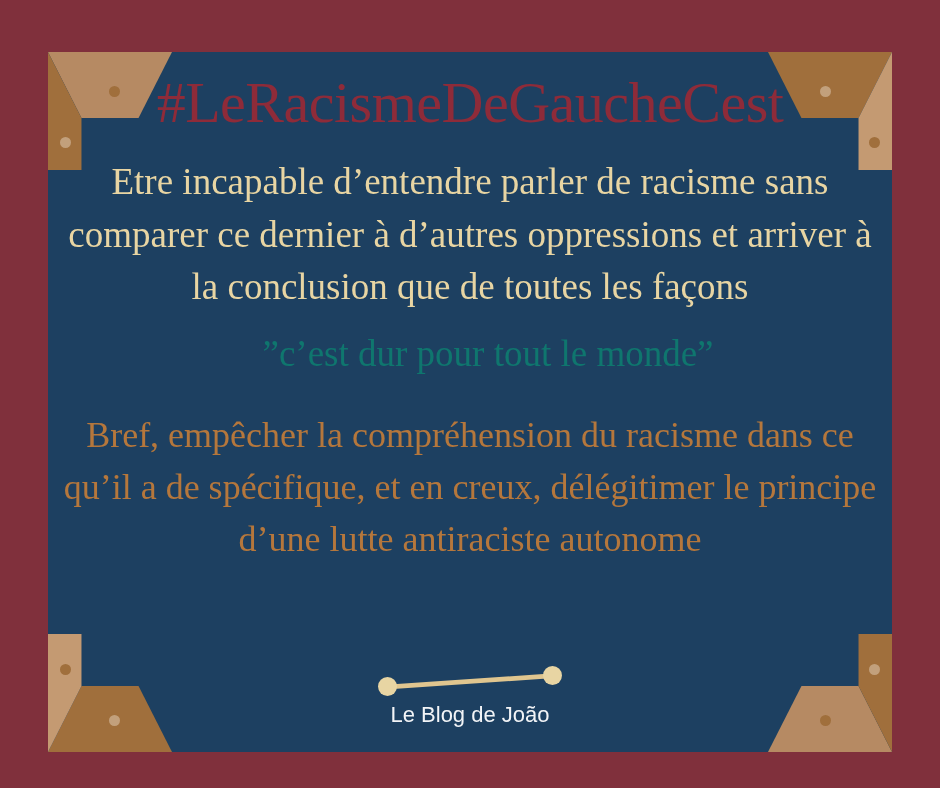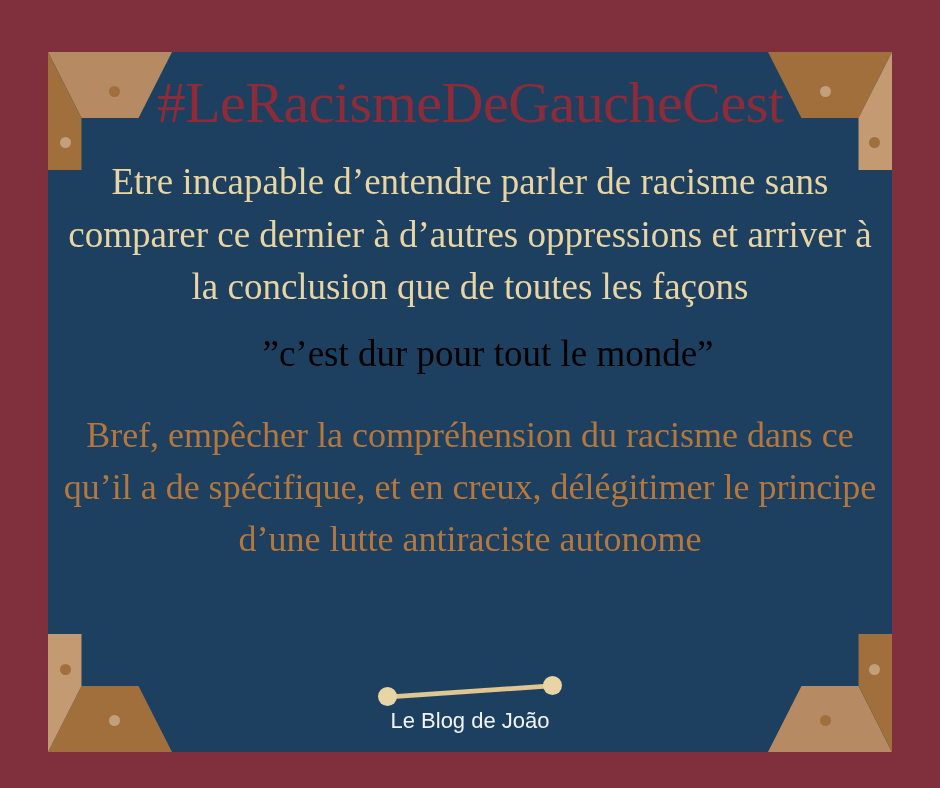--- a/index.html
+++ b/index.html
@@ -129,21 +129,21 @@
     padding: 0 16px;
     font-size: 37px;
     line-height: 1.42;
     color: #e8d5a3;
   }
 
   .quote-line {
     margin: 14px 0 0 0;
     font-size: 37px;
     line-height: 1.42;
-    color: #000000;
+    color: #0f766e;
     padding-left: 36px;
   }
 
   .stanza-secondary {
     margin: 30px 0 0 0;
     padding: 0 4px;
     font-size: 36px;
     line-height: 1.44;
     color: #b5773c;
   }
@@ -175,21 +175,21 @@
     position: absolute;
     width: 19px;
     height: 19px;
     border-radius: 50%;
     background: #e8d5a3;
   }
   .divider .knob.left  { left: 0;  top: 7px; }
   .divider .knob.right { right: 0; top: -4px; }
 
   .credit {
-    margin: 0;
+    margin: 6px;
     font-family: "Liberation Sans", sans-serif;
     font-size: 22px;
     color: #f2f4f7;
   }
 </style>
 </head>
 <body>
 
 <div id="poster">
 

